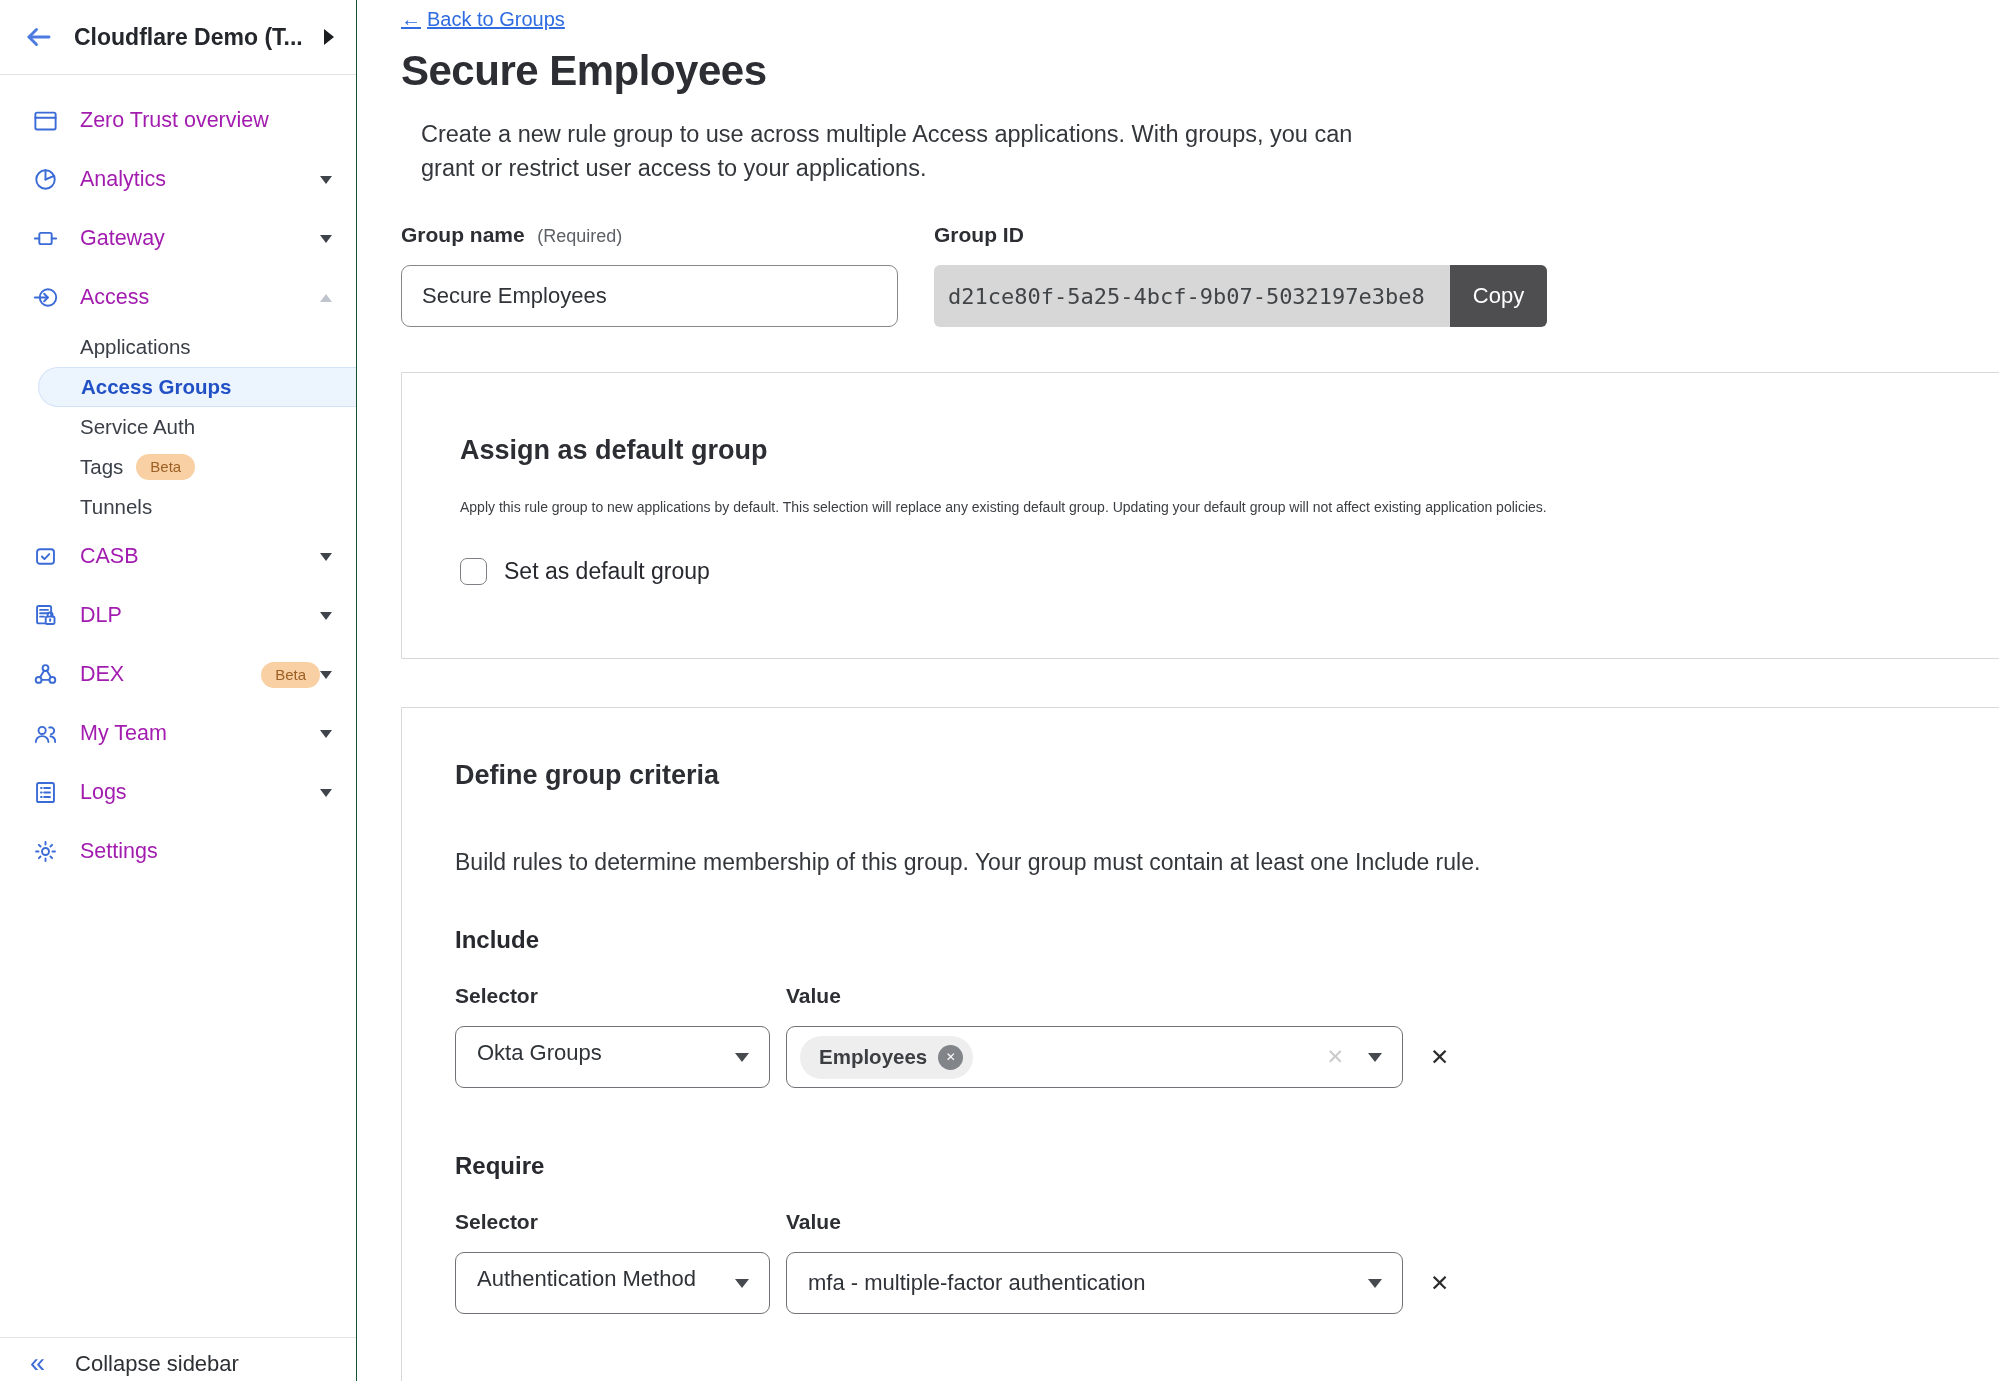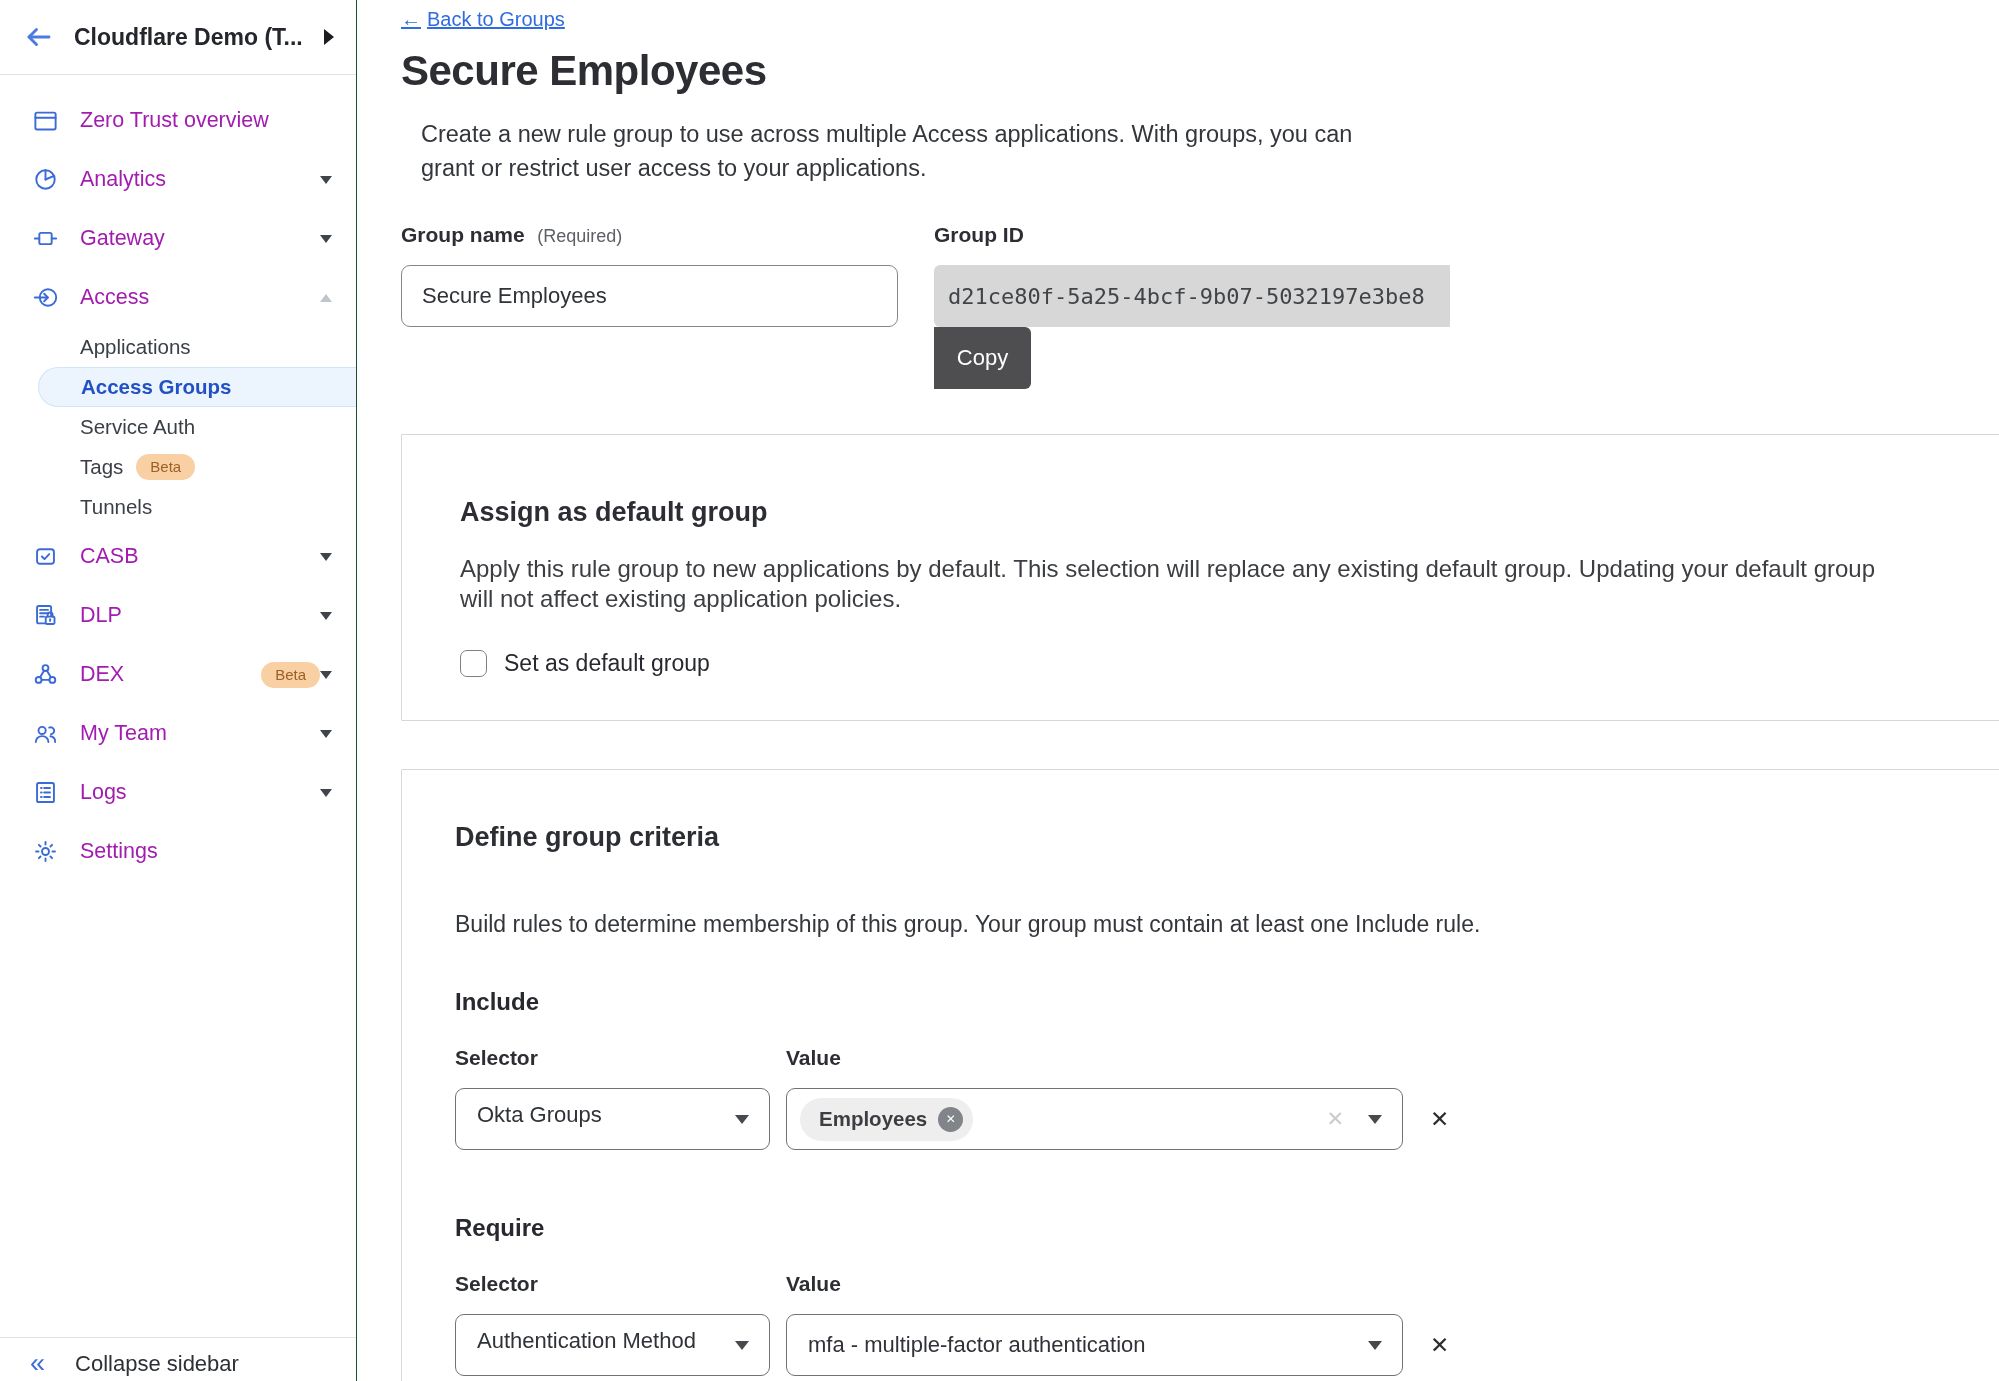--- a/index.html
+++ b/index.html
@@ -47,31 +47,31 @@
   .page-desc { margin-top: 22px; font-size: 23.5px; line-height: 34px; color: #33363b; max-width: 975px; margin-left: 20px; }
 
   .form-row { display: flex; margin-top: 38px; }
   .field-label { font-size: 21px; font-weight: 700; color: #2c2e33; }
   .required { font-size: 18px; font-weight: 400; color: #5d6065; margin-left: 8px; }
   .col-name { width: 497px; }
   .col-id { margin-left: 36px; }
   .text-input { margin-top: 18px; width: 497px; height: 62px; border: 1.5px solid #85878b; border-radius: 9px;
     font-size: 22px; color: #2f3237; padding: 0 20px; font-family: "Liberation Sans", sans-serif; outline: none;
     background: #fff; }
-  .id-row { display: flex; margin-top: 18px; flex-direction: column; }
+  .id-row { display: flex; margin-top: 18px; }
   .id-box { width: 516px; height: 62px; background: #d7d7d7; border-radius: 6px 0 0 6px; display: flex;
     align-items: center; padding: 0 10px 0 14px; font-family: "DejaVu Sans Mono", monospace; font-size: 22px;
     color: #414447; white-space: nowrap; overflow: hidden; }
   .copy-btn { width: 97px; height: 62px; background: #4e4e50; color: #ffffff; border: none; border-radius: 0 6px 6px 0;
     font-size: 22px; font-family: "Liberation Sans", sans-serif; cursor: pointer; }
 
   .card { width: 1848px; border: 1px solid #d8d8d8; border-radius: 1px; background: #fff; }
   .card1 { margin-top: 45px; height: 287px; padding: 62px 58px 0; }
   .card-h { font-size: 27px; font-weight: 700; color: #2c2e33; }
-  .card1 p { margin-top: 26px; font-size: 24px; line-height: 30px; color: #3c3e42; max-width: 1425px; }
+  .card1 p { margin-top: 26px; font-size: 14px; line-height: 30px; color: #3c3e42; max-width: 1425px; }
   .chk-row { margin-top: 36px; display: flex; align-items: center; cursor: pointer; }
   .checkbox { width: 27px; height: 27px; border: 1.5px solid #7d8084; border-radius: 7px; background: #fff; }
   .chk-label { font-size: 23px; color: #27292e; margin-left: 17px; }
 
   .card2 { margin-top: 48px; height: 780px; padding: 52px 53px 0; }
   .card2 .criteria-desc { margin-top: 58px; font-size: 23px; color: #33363b; }
   .section-h { margin-top: 50px; font-size: 24px; font-weight: 700; color: #27292e; }
   .rule-labels { display: flex; margin-top: 30px; }
   .rule-labels .l1 { width: 315px; margin-right: 16px; }
   .rule-row { display: flex; align-items: center; margin-top: 18px; }

